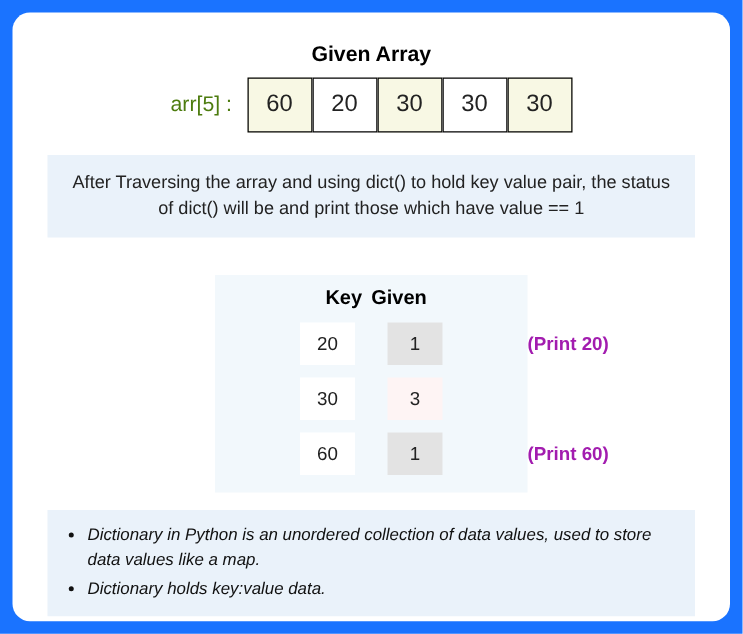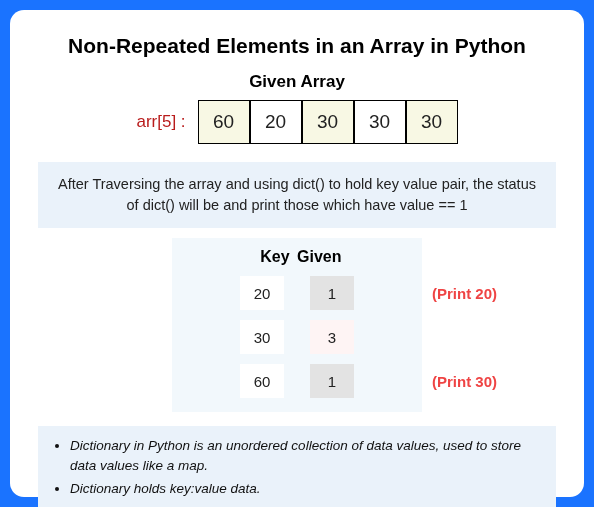--- a/index.html
+++ b/index.html
@@ -34,21 +34,21 @@
     margin-bottom: 8px;
   }
   .array-row {
     display: flex;
     align-items: center;
     justify-content: center;
     margin-bottom: 18px;
   }
   .arr-label {
     font-size: 17px;
-    color: #b91c1c;
+    color: #4d7c0f;
     margin-right: 12px;
   }
   .arr-cells {
     display: flex;
   }
   .arr-cell {
     width: 52px;
     height: 44px;
     border: 1px solid #000;
     display: flex;
@@ -60,21 +60,21 @@
   }
   .arr-cell:nth-child(odd) { background: #f8f8e4; }
   .arr-cell:nth-child(even) { background: #fff; }
   .explain-box {
     background: #eaf2fa;
     padding: 12px 14px;
     font-size: 14.5px;
     line-height: 1.45;
     color: #222;
     text-align: center;
-    margin-bottom: 10px;
+    margin-bottom: 30px;
   }
   .dict-table {
     display: flex;
     flex-direction: column;
     align-items: center;
     background: #f2f8fc;
     padding: 10px 0 14px 0;
     width: 250px;
     margin: 0 auto 14px auto;
     position: relative;
@@ -104,22 +104,21 @@
     justify-content: center;
     font-size: 15px;
     color: #222;
   }
   .dict-key { margin-right: 26px; }
   .dict-val.hl { background: #e3e3e3; }
   .dict-val.pink { background: #fef4f4; }
   .print-note {
     position: absolute;
     left: 100%;
-    margin-left: 10px;
-    color: #ef4444;
+    color: #a21caf;
     font-weight: 600;
     font-size: 15px;
     white-space: nowrap;
   }
   .dict-wrap {
     position: relative;
     display: flex;
     justify-content: center;
   }
   .notes-box {
@@ -134,21 +133,20 @@
     padding-left: 18px;
     font-style: italic;
   }
   .notes-box li { margin-bottom: 2px; }
 </style>
 </head>
 <body>
 
 <div class="card">
 
-  <div class="title">Non-Repeated Elements in an Array in Python</div>
 
   <div class="subtitle">Given Array</div>
 
   <div class="array-row">
     <div class="arr-label">arr[5] :</div>
     <div class="arr-cells">
       <div class="arr-cell">60</div>
       <div class="arr-cell">20</div>
       <div class="arr-cell">30</div>
       <div class="arr-cell">30</div>
@@ -173,21 +171,21 @@
 
       <div class="dict-row-wrap">
         <div class="dict-cell dict-key">30</div>
         <div class="dict-cell dict-val pink">3</div>
         <div class="print-note"></div>
       </div>
 
       <div class="dict-row-wrap">
         <div class="dict-cell dict-key">60</div>
         <div class="dict-cell dict-val hl">1</div>
-        <div class="print-note">(Print 30)</div>
+        <div class="print-note">(Print 60)</div>
       </div>
     </div>
   </div>
 
   <div class="notes-box">
     <ul>
       <li>Dictionary in Python is an unordered collection of data values, used to store data values like a map.</li>
       <li>Dictionary holds key:value data.</li>
     </ul>
   </div>

